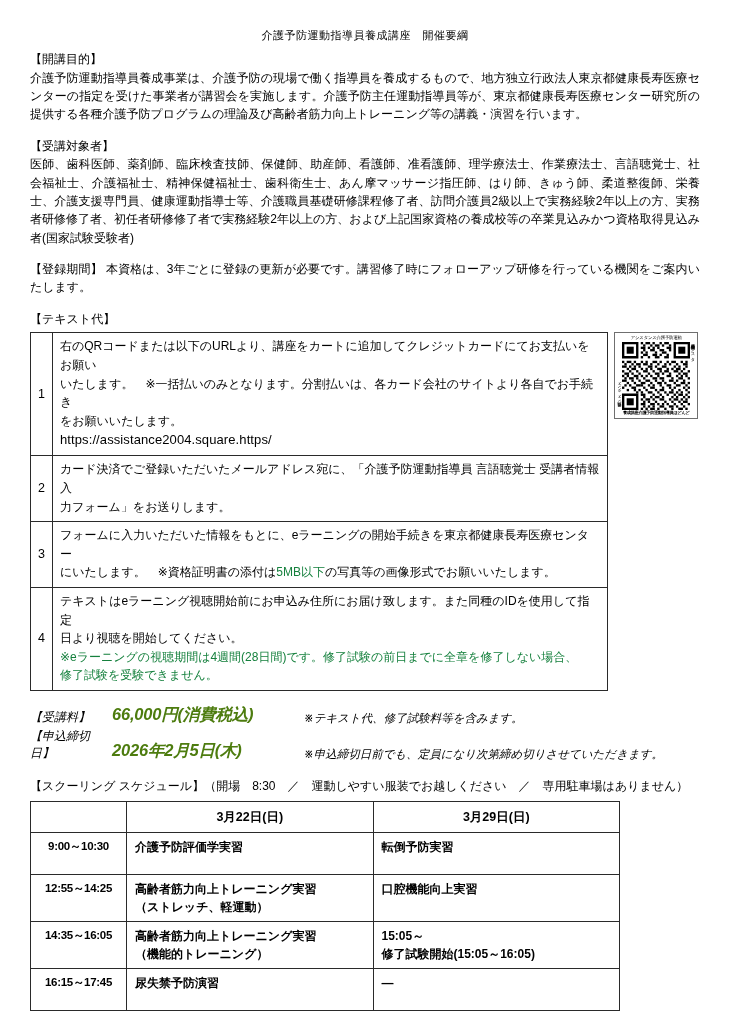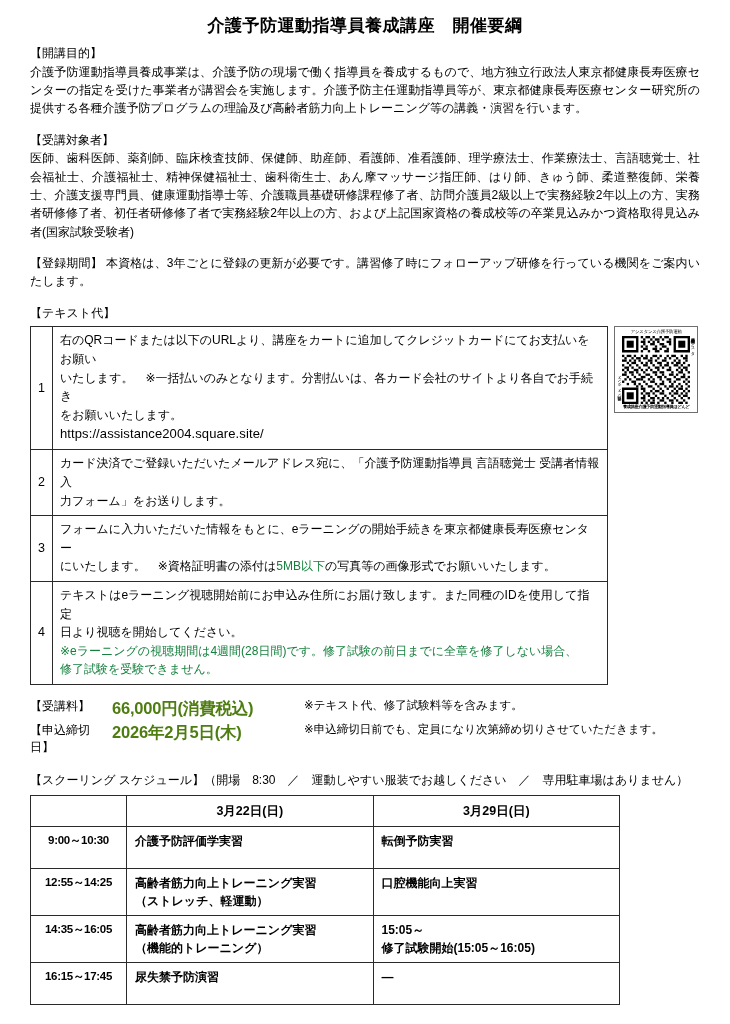--- a/index.html
+++ b/index.html
@@ -10,24 +10,24 @@
     background: #ffffff;
     font-family: "Liberation Sans", "DejaVu Sans", sans-serif;
     color: #000000;
     overflow: hidden;
     position: relative;
   }
   .page { padding: 0 30px; position: relative; width: 730px; }
 
   .doc-title {
     text-align: center;
-    font-size: 17px;
-    font-weight: bold;
+    font-size: 11px;
+    font-weight: normal;
     letter-spacing: 0.5px;
-    padding-top: 14px;
+    padding-top: 28px;
     padding-bottom: 7px;
   }
 
   .sec-head { font-size: 12px; line-height: 1.55; }
   .body-txt { font-size: 12px; line-height: 1.53; text-align: justify; }
   .blk { margin-bottom: 0; }
   .gap-md { height: 13px; }
 
   
   .proc-wrap { display: flex; align-items: flex-start; margin-top: 4px; }
@@ -70,21 +70,21 @@
   }
   .qr-mid { display: flex; align-items: center; }
   .qr-side {
     font-size: 4.2px; line-height: 1; white-space: nowrap;
     writing-mode: vertical-rl; height: 68px; letter-spacing: -0.3px;
   }
   .qr-side.l { transform: rotate(180deg); }
   .qr-canvas { width: 68px; height: 68px; }
 
   
-  .fee-row { display: flex; align-items: flex-start; font-size: 12px; margin-bottom: 2px; }
+  .fee-row { display: flex; align-items: flex-end; font-size: 12px; margin-bottom: 2px; font-style: italic; }
   .fee-label { width: 82px; flex: 0 0 82px; }
   .fee-value {
     color: #4d7c0f; font-weight: bold; font-size: 16.5px;
     width: 192px; flex: 0 0 192px; letter-spacing: -0.2px;
   }
   .fee-note { font-size: 11.5px; }
 
   
   table.sched {
     border-collapse: collapse;
@@ -137,21 +137,21 @@
 
   <div class="proc-wrap">
     <table class="proc">
       <tbody>
         <tr>
           <td class="num">1</td>
           <td>
             <div>右のQRコードまたは以下のURLより、講座をカートに追加してクレジットカードにてお支払いをお願い</div>
             <div>いたします。　※一括払いのみとなります。分割払いは、各カード会社のサイトより各自でお手続き</div>
             <div>をお願いいたします。</div>
-            <div class="url">https://assistance2004.square.site/</div>
+            <div class="url">https://assistance2004.square.https/</div>
           </td>
         </tr>
         <tr>
           <td class="num">2</td>
           <td>
             <div>カード決済でご登録いただいたメールアドレス宛に、「介護予防運動指導員 言語聴覚士 受講者情報入</div>
             <div>力フォーム」をお送りします。</div>
           </td>
         </tr>
         <tr>

